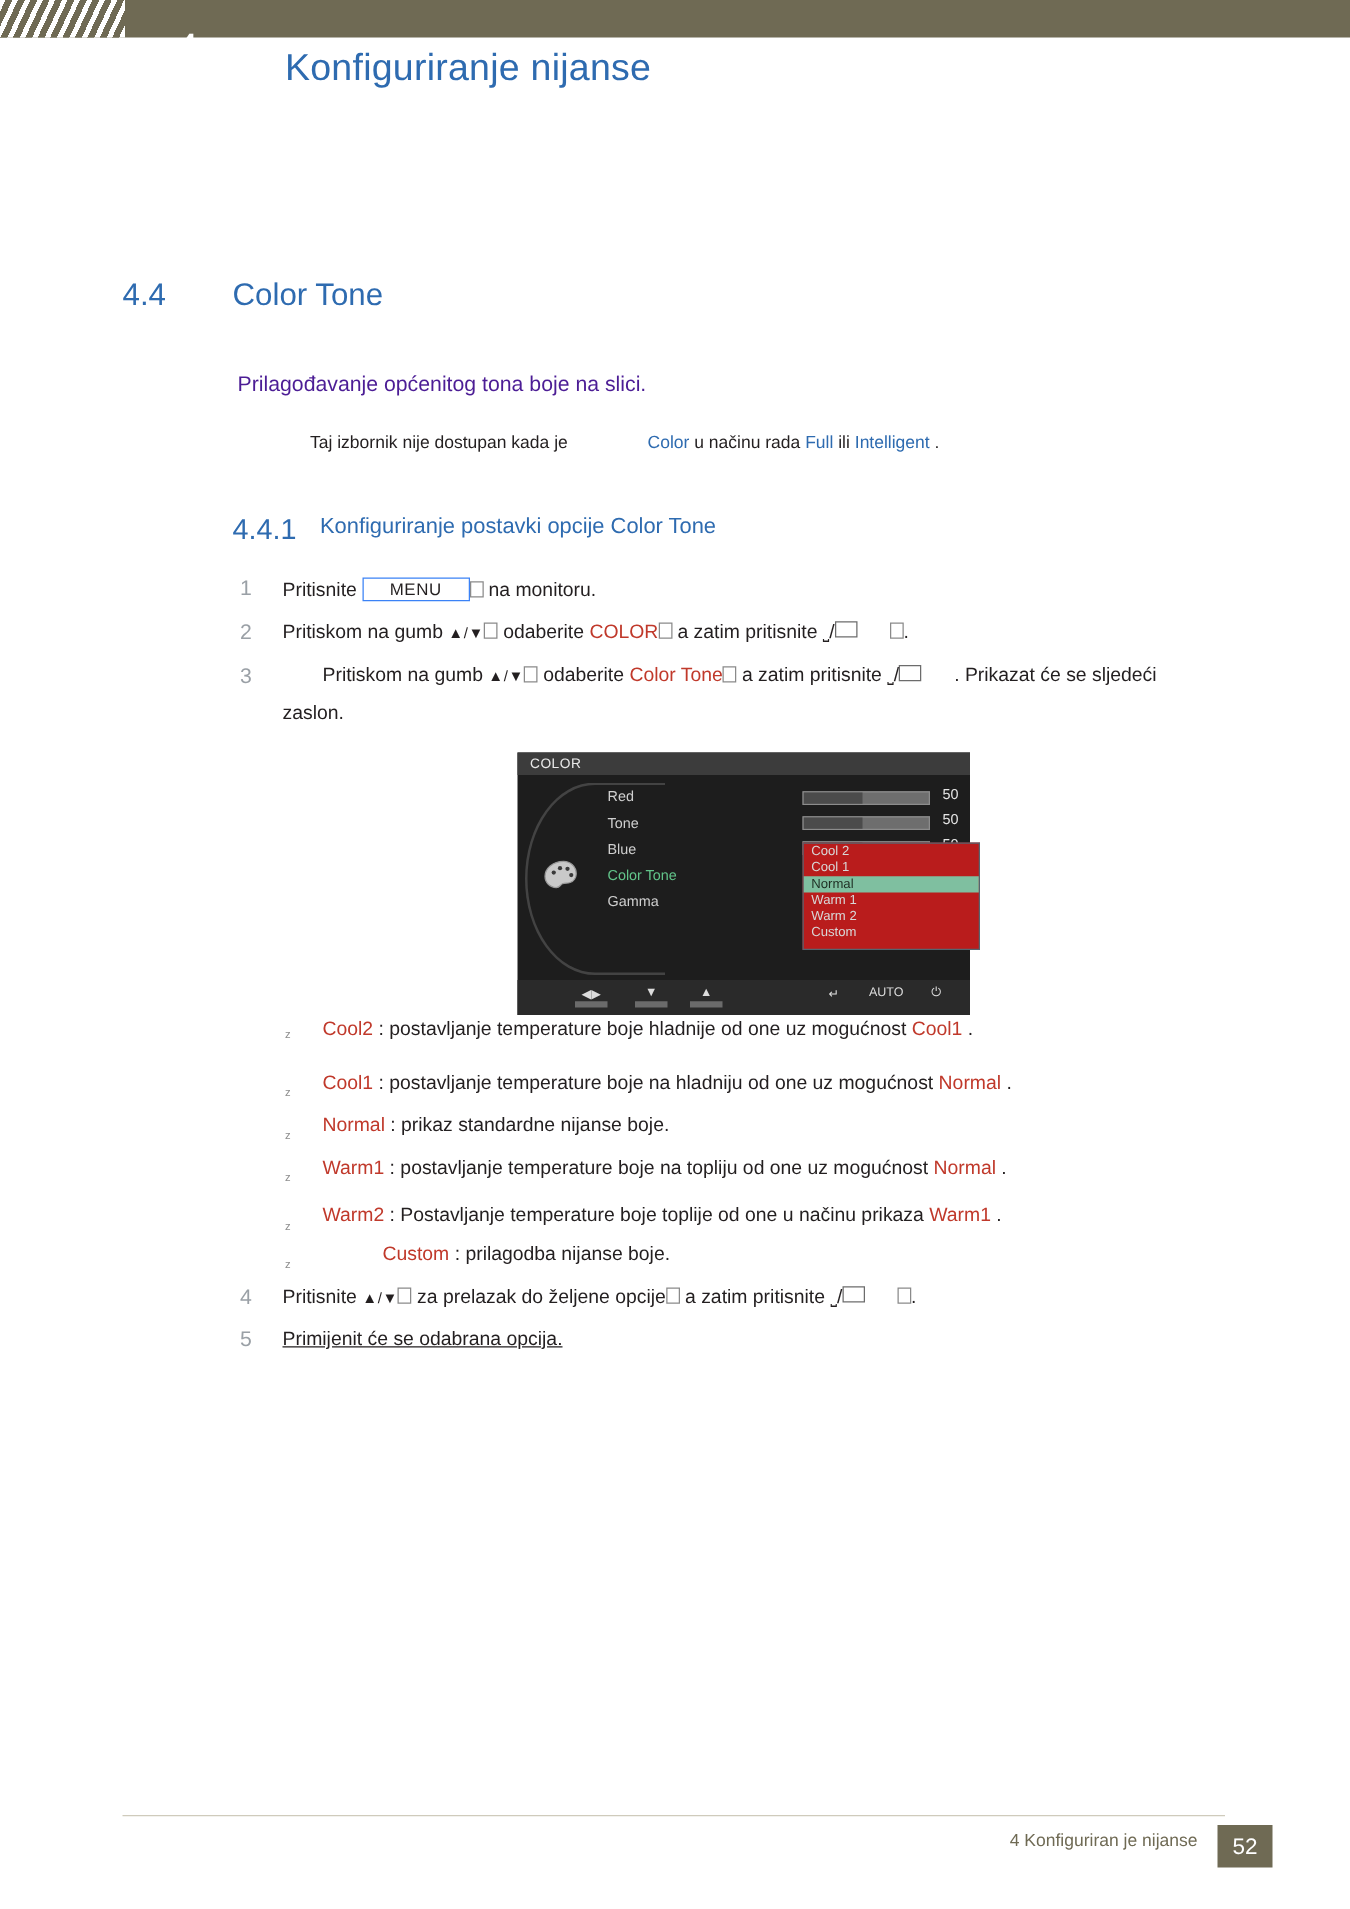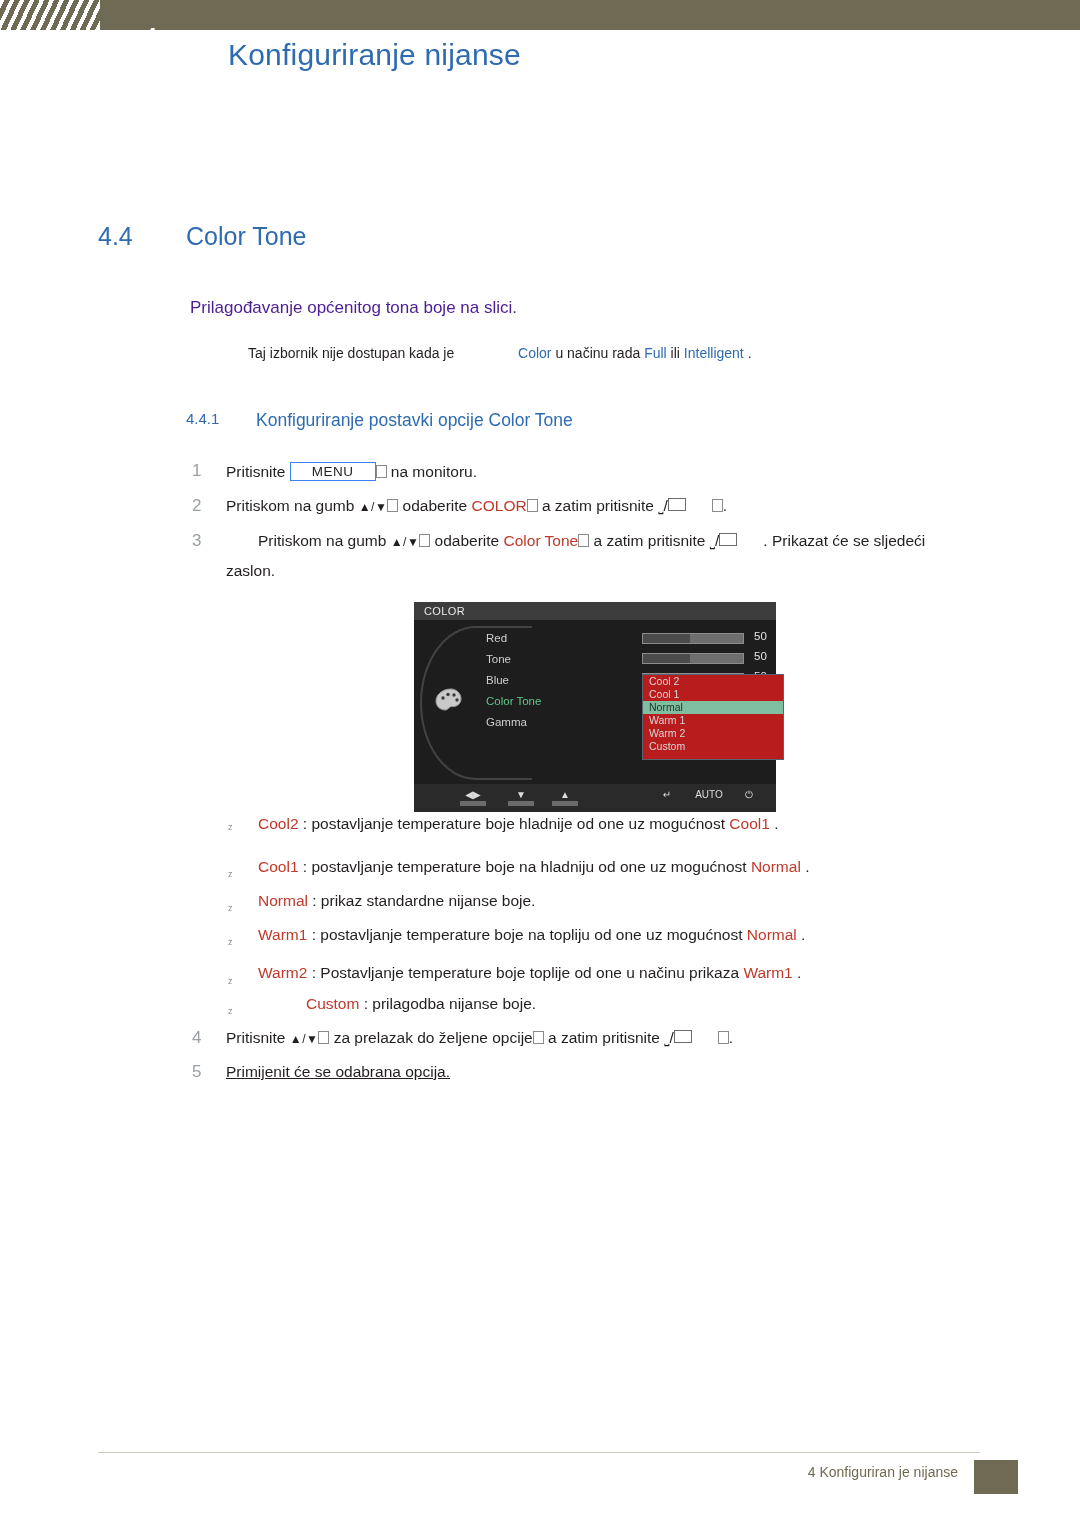--- a/index.html
+++ b/index.html
@@ -51,21 +51,21 @@
   
   .note {
     position:absolute; left:248px; top:345px;
     font-size:14px; color:#231f20;
   }
   .note .kw-blue { color:#2e6bb0; }
 
   
   .sub-num {
     position:absolute; left:186px; top:410px;
-    font-size:15px; color:#2e6bb0;
+    font-size:23px; color:#2e6bb0;
   }
   .sub-title {
     position:absolute; left:256px; top:410px;
     font-size:17.5px; color:#2e6bb0;
   }
 
   
   .step { position:absolute; font-size:15.5px; color:#231f20; }
   .step-no {
     position:absolute; font-size:17px; color:#9aa0a6;
@@ -175,21 +175,21 @@
   .footer-text {
     position:absolute; right:122px; top:1464px;
     font-size:14px; color:#6f6a54;
   }
   .footer-pagebox {
     position:absolute; left:974px; top:1460px; width:44px; height:34px;
     background:#6f6a54;
   }
   .footer-pagenum {
     position:absolute; left:974px; top:1467px; width:44px;
-    text-align:center; font-size:18px; color:#ffffff;margin-top:26px;
+    text-align:center; font-size:18px; color:#ffffff;
   }
 </style>
 </head>
 <body>
 
 <div class="header-band"></div>
 <div class="header-hatch"></div>
 <div class="header-chapnum">4</div>
 <div class="header-title">Konfiguriranje nijanse</div>
 

